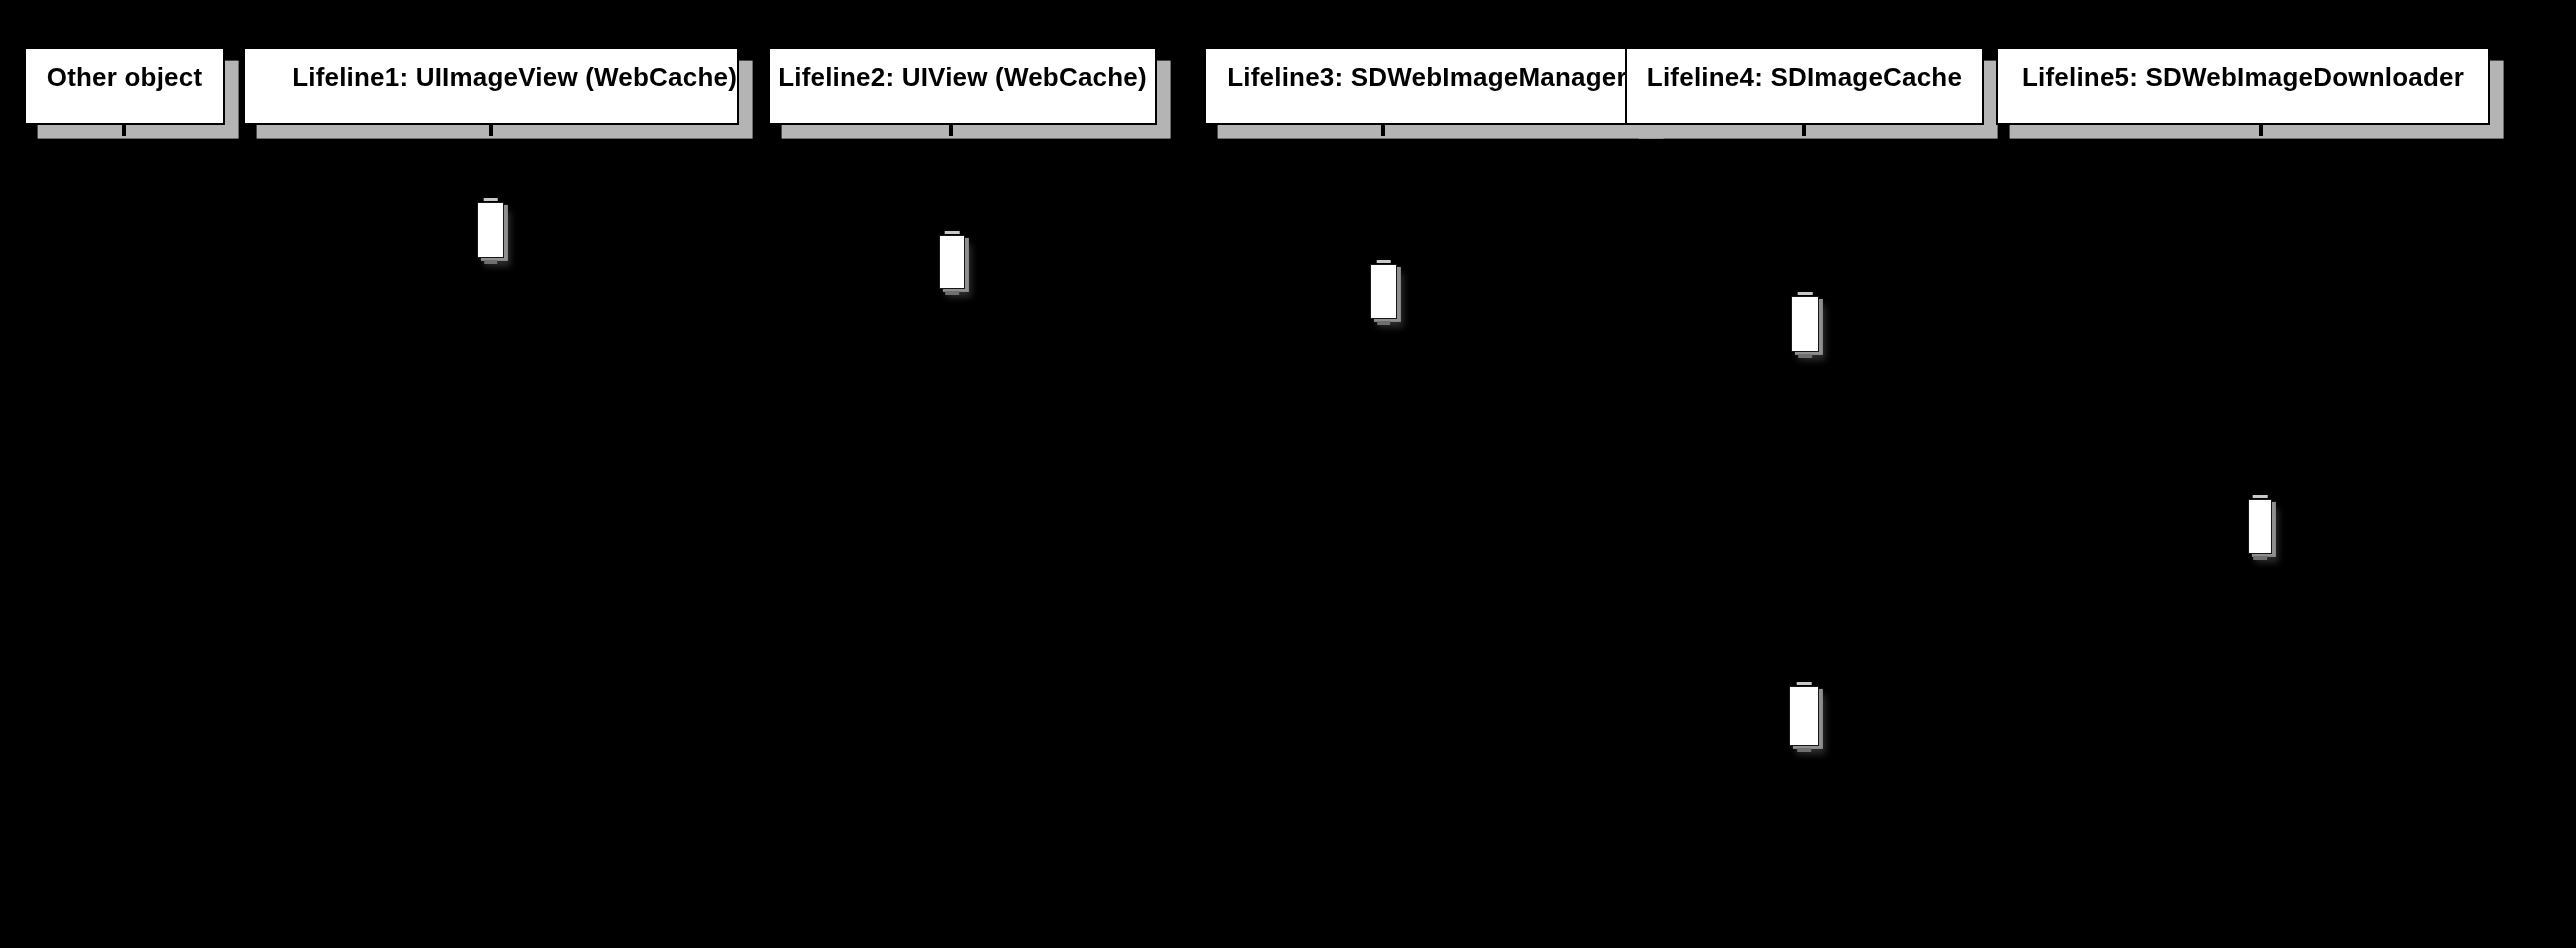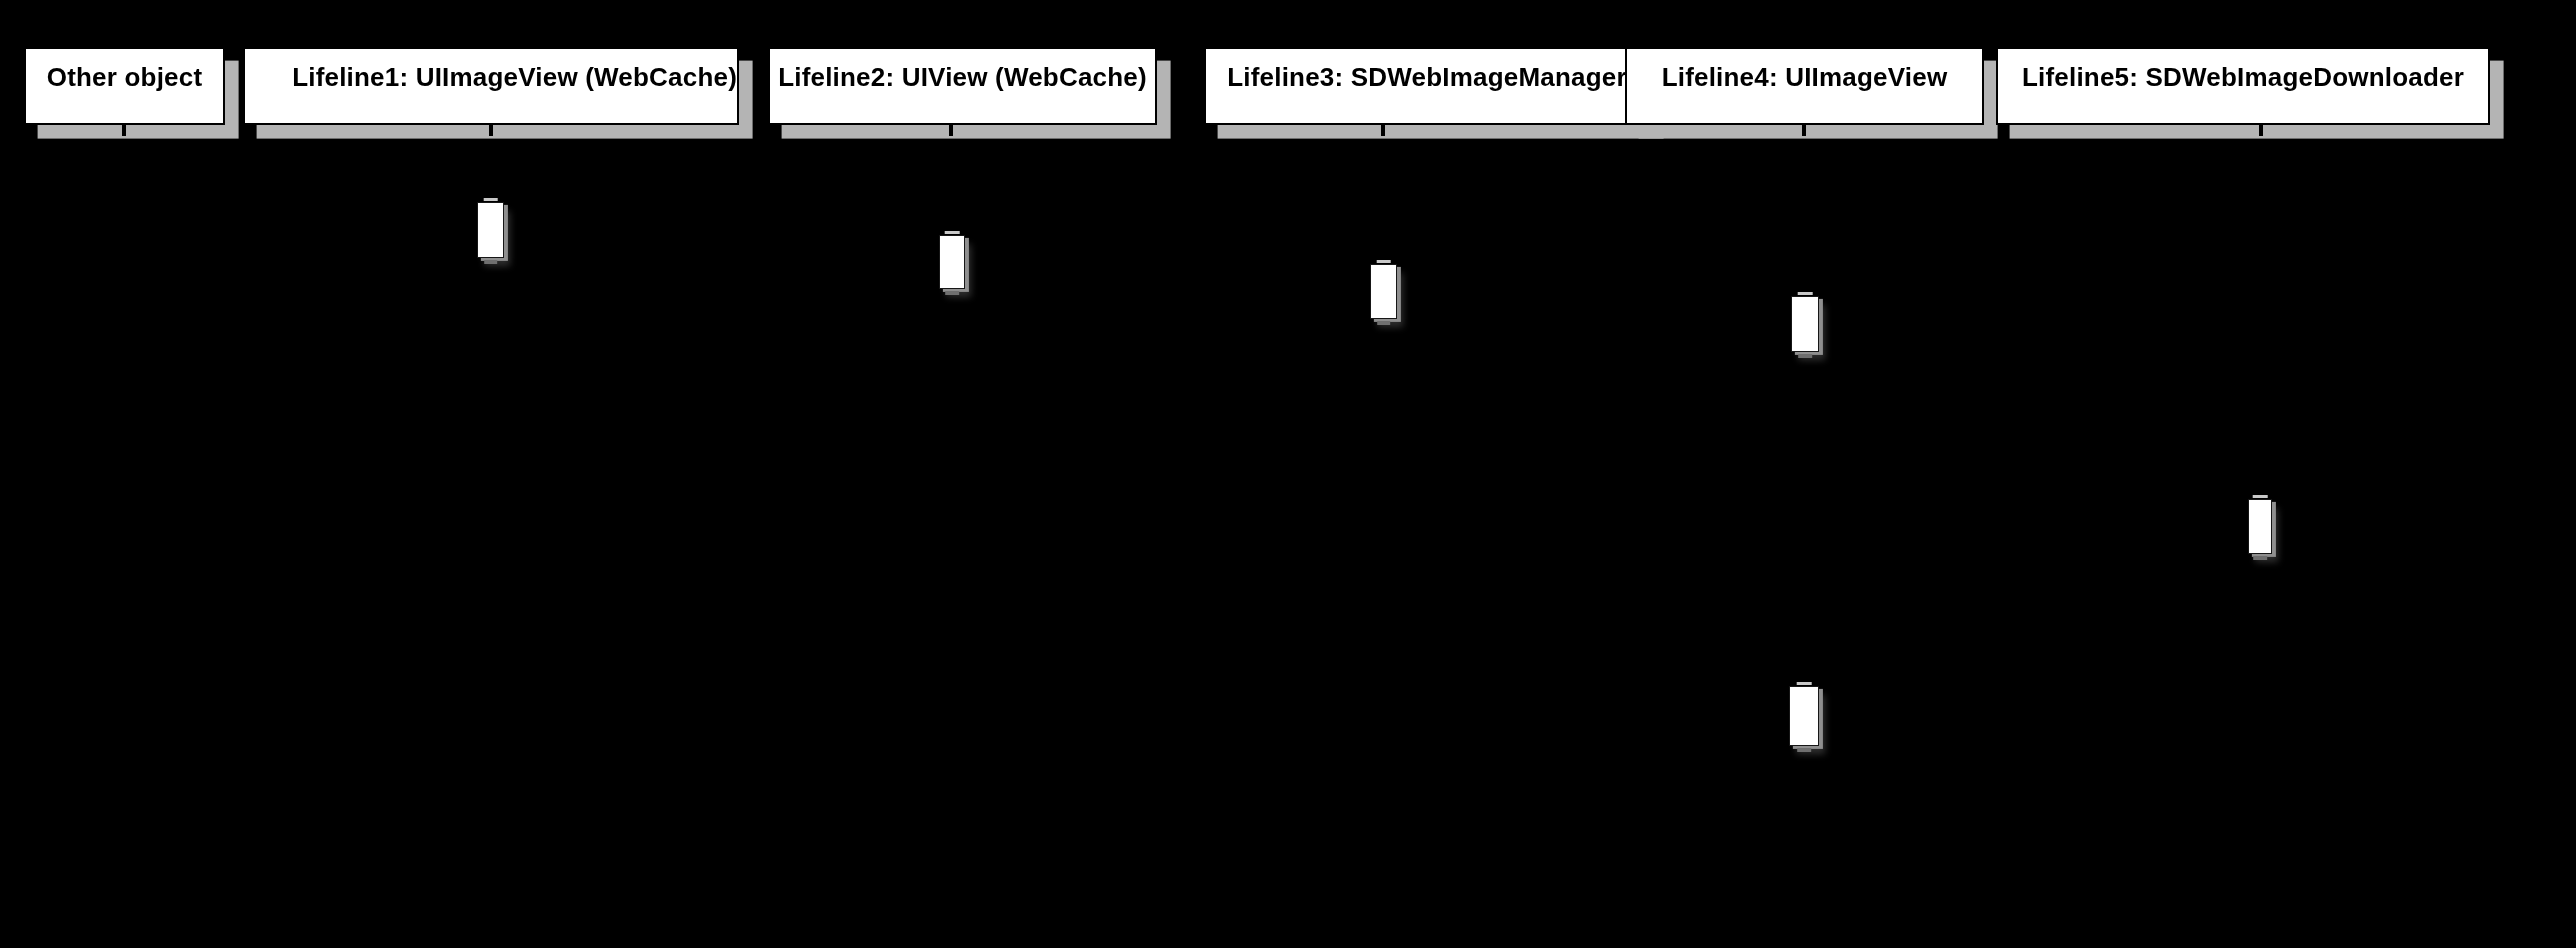--- a/index.html
+++ b/index.html
@@ -88,21 +88,21 @@
 
   <div>
     <div class="lifeline-box" style="left: 1204px; top: 47px; width: 446px; height: 78px;">
       <span class="label">Lifeline3: SDWebImageManager</span>
     </div>
     <div class="head-dash" style="left: 1381px; top: 125px;"></div>
   </div>
 
   <div>
     <div class="lifeline-box" style="left: 1625px; top: 47px; width: 359px; height: 78px;">
-      <span class="label">Lifeline4: UIImageView</span>
+      <span class="label">Lifeline4: SDImageCache</span>
     </div>
     <div class="head-dash" style="left: 1802px; top: 125px;"></div>
   </div>
 
   <div>
     <div class="lifeline-box" style="left: 1996px; top: 47px; width: 494px; height: 78px;">
       <span class="label">Lifeline5: SDWebImageDownloader</span>
     </div>
     <div class="head-dash" style="left: 2259px; top: 125px;"></div>
   </div>

